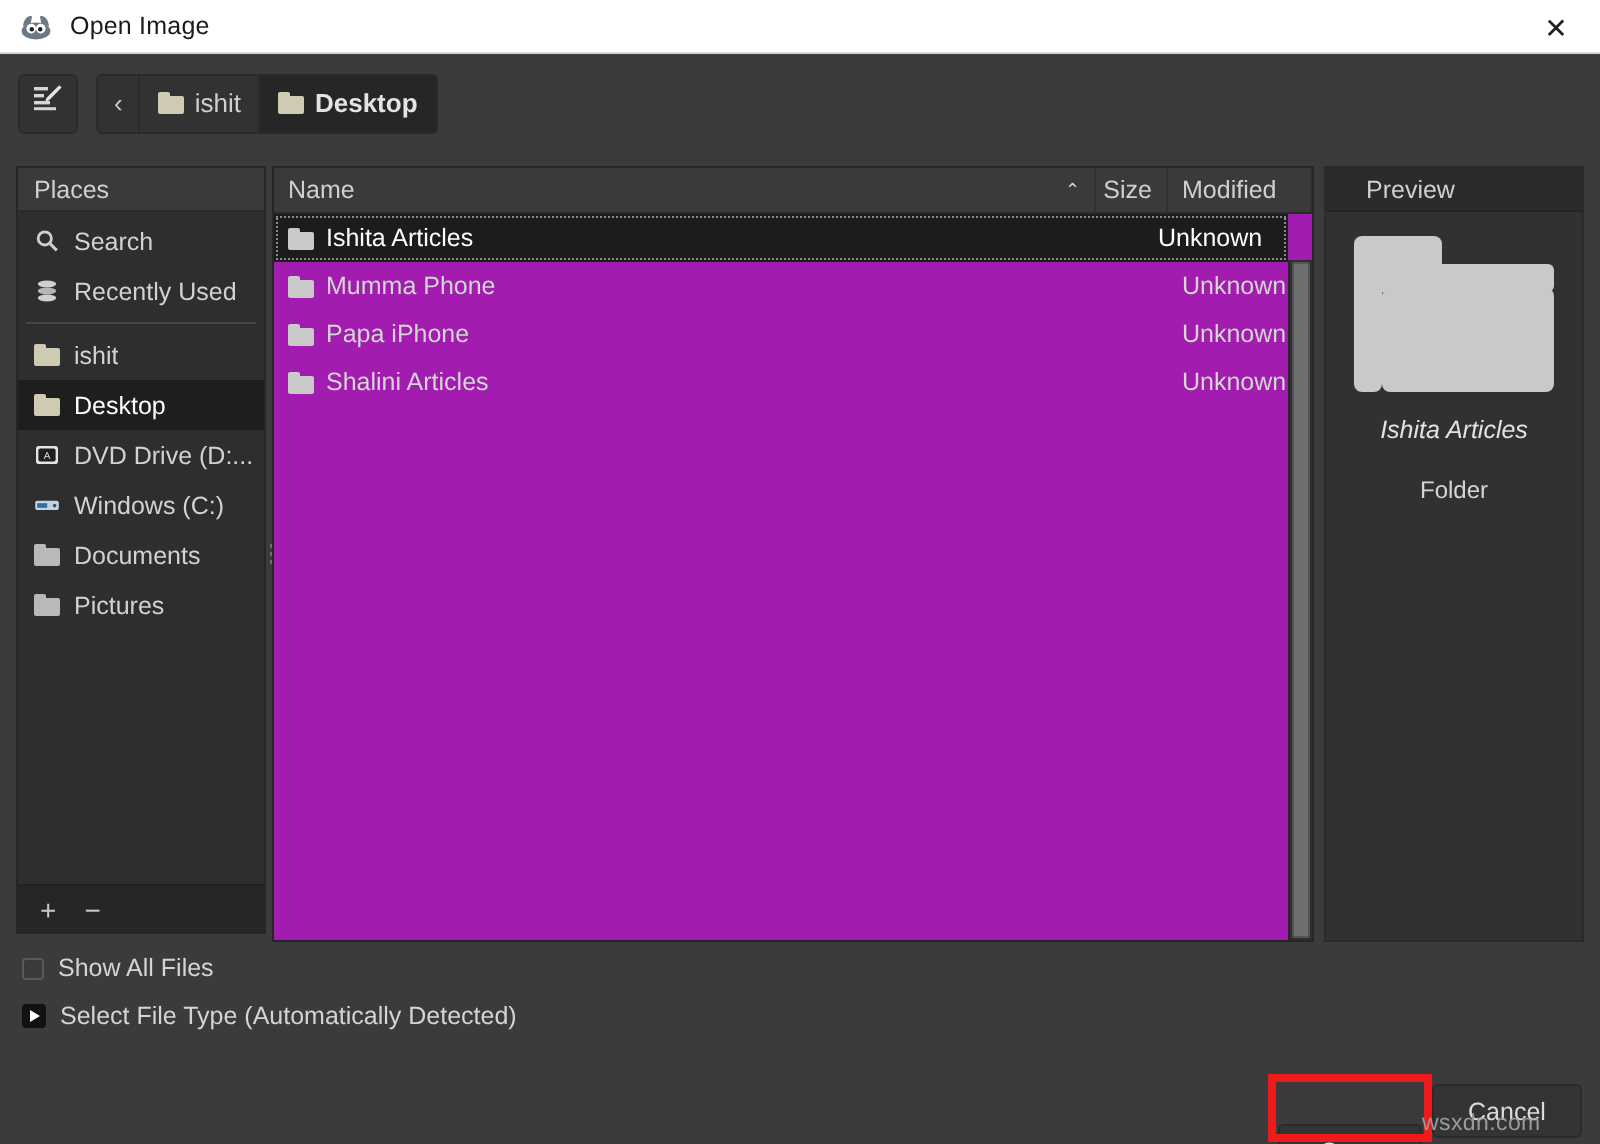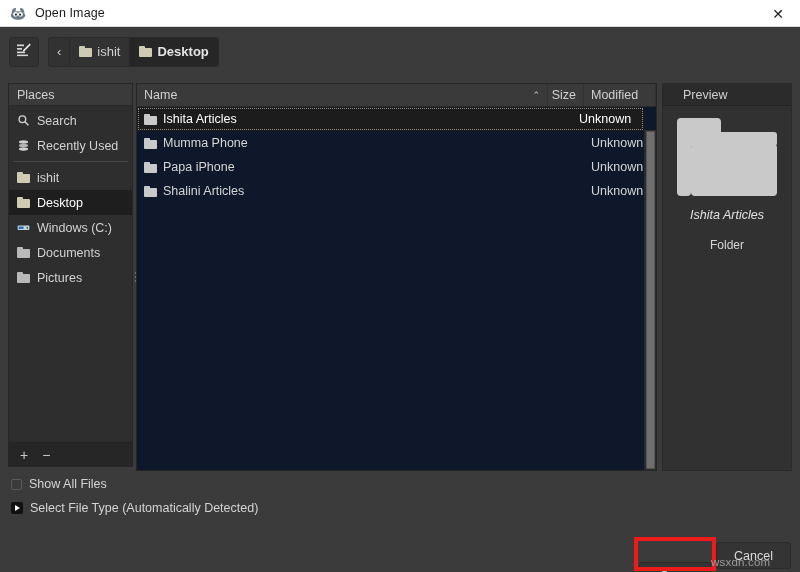--- a/index.html
+++ b/index.html
@@ -123,21 +123,21 @@
     display: flex; align-items: center; justify-content: center;
   }
   .splitter i {
     display: block; width: 2px; height: 2px; background: #6e6e6e;
     margin: 2px 0;
   }
 
   
   .filelist {
     position: absolute; left: 136px; top: 7px; width: 521px; height: 388px;
-    background: #0f172a; border: 1px solid #262626;
+    background: #a21caf; border: 1px solid #262626;
     display: flex; flex-direction: column;
   }
   .fl-head {
     height: 23px; display: flex; align-items: stretch;
     background: #3a3a3a; border-bottom: 1px solid #2a2a2a;
     font-size: 12.5px; color: #d0d0d0;
   }
   .fl-head .col {
     display: flex; align-items: center; padding: 0 7px;
     border-right: 1px solid #313131;
@@ -348,20 +348,30 @@
         <div class="place">
           <span class="fol"></span>
           <span class="plabel">ishit</span>
         </div>
 
         <div class="place sel">
           <span class="fol"></span>
           <span class="plabel">Desktop</span>
         </div>
 
+        <div class="place">
+          <span class="ic">
+            <svg viewBox="0 0 13 13" width="13" height="13" aria-hidden="true">
+              <rect x="1" y="2" width="11" height="9" rx="1.4" fill="#e3e3e3"></rect>
+              <rect x="2.2" y="3.2" width="8.6" height="6.6" rx="1" fill="#1f1f1f"></rect>
+              <text x="6.5" y="8.4" font-size="5" fill="#e3e3e3" text-anchor="middle" font-family="Liberation Sans, sans-serif">A</text>
+            </svg>
+          </span>
+          <span class="plabel">DVD Drive (D:...</span>
+        </div>
 
         <div class="place">
           <span class="ic">
             <svg viewBox="0 0 13 13" width="13" height="13" aria-hidden="true">
               <rect x="0.6" y="4.4" width="11.8" height="4.6" rx="1" fill="#bfd4e4"></rect>
               <rect x="1.6" y="5.6" width="5" height="2.3" fill="#2b6ea8"></rect>
               <circle cx="10.3" cy="6.8" r="0.9" fill="#4b4b4b"></circle>
             </svg>
           </span>
           <span class="plabel">Windows (C:)</span>

